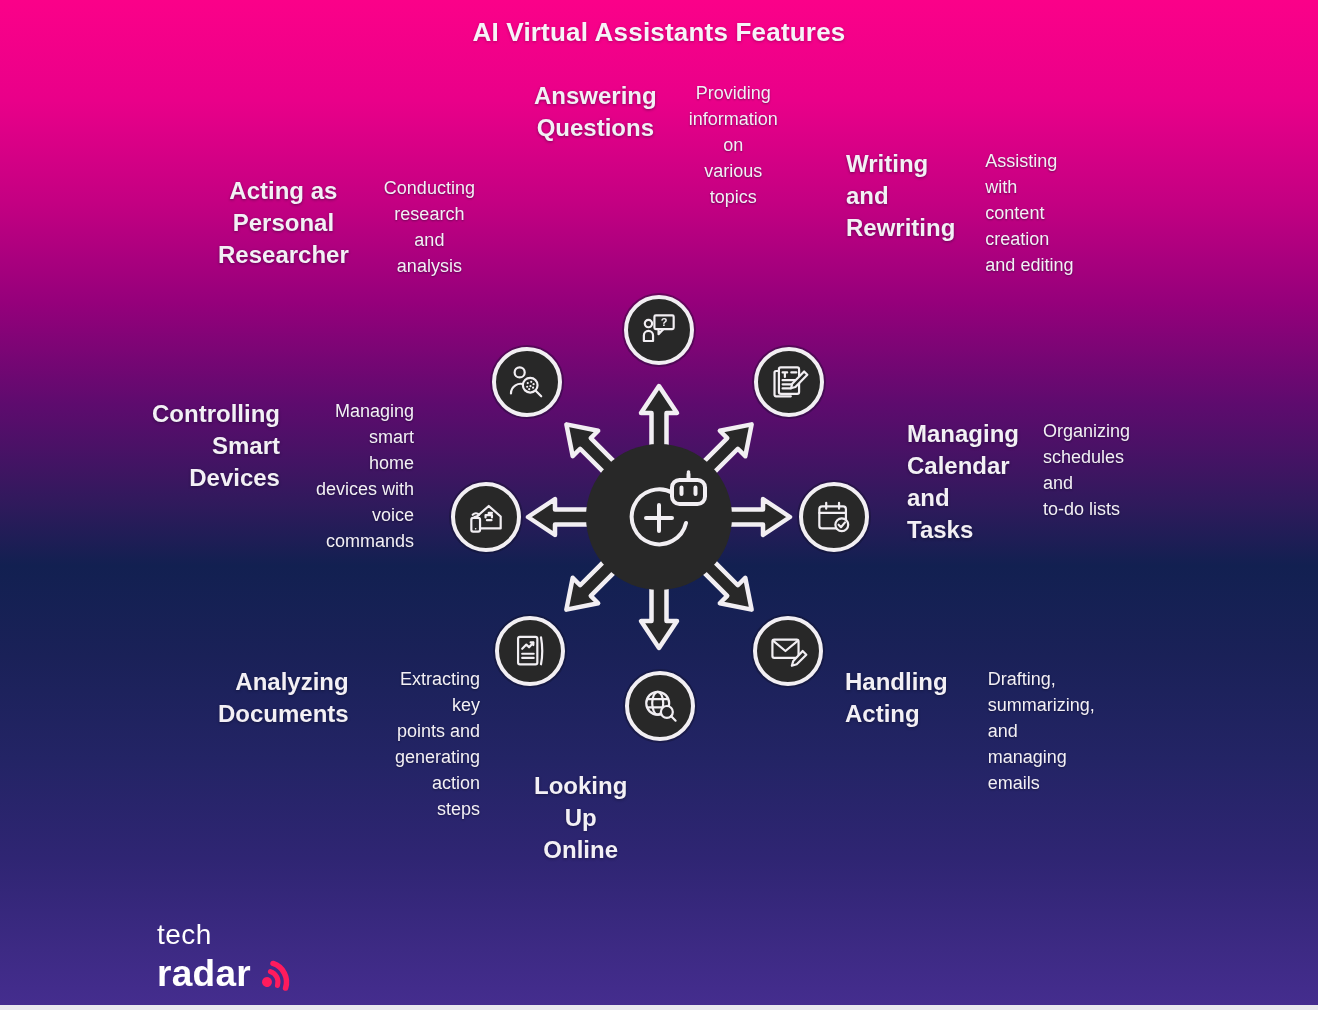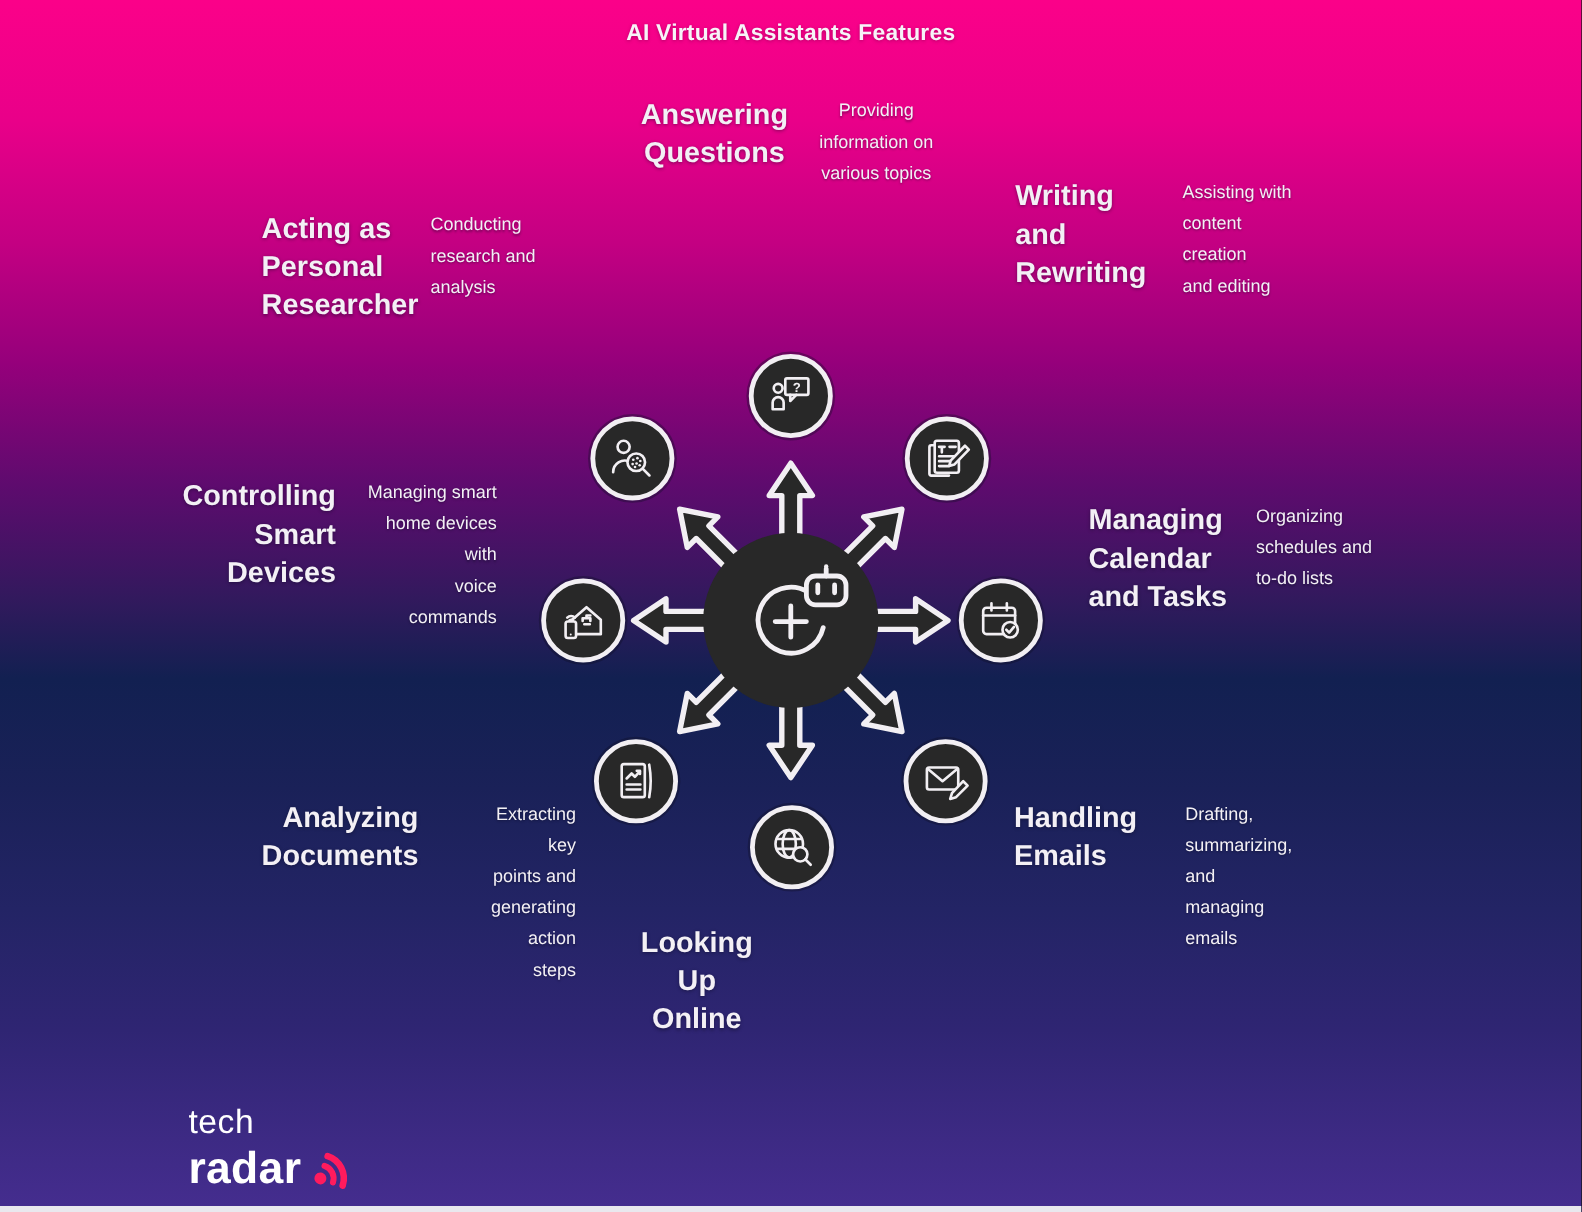--- a/index.html
+++ b/index.html
@@ -6,30 +6,30 @@
   .stage {
     position:relative; width:1318px; height:1010px; overflow:hidden;
     font-family:"Liberation Sans", sans-serif;
     background:linear-gradient(180deg,
       #fb0189 0%, #e90089 10%, #c40082 20%, #95007b 30%,
       #5e0b6e 40%, #2f1a5c 50%, #122051 56%, #1a2158 65%,
       #232465 75%, #2f2573 85%, #3d2a84 94%, #452d8f 100%);
   }
   .page-title {
     position:absolute; top:17px; left:0; right:0; text-align:center;
-    color:#f7f3f8; font-size:19px; font-weight:bold; letter-spacing:.2px;
+    color:#f7f3f8; font-size:26px; font-weight:bold; letter-spacing:.2px;
     text-shadow:0 1px 3px rgba(60,0,40,.35);
   }
   .feature { position:absolute; display:flex; flex-direction:row; color:#f3f0f5; }
   .f-title { margin:0; font-size:24px; font-weight:bold; line-height:32px;
     white-space:pre-line; text-shadow:0 1px 3px rgba(10,10,30,.45); }
-  .f-desc  { margin:0; font-size:15px; font-weight:400; line-height:26px;
+  .f-desc  { margin:0; font-size:18px; font-weight:400; line-height:26px;
     white-space:pre-line; text-shadow:0 1px 2px rgba(10,10,30,.45); }
   .f-answering  { left:534px; top:80px;  width:250px; text-align:center; gap:26px; }
-  .f-researcher { left:218px; top:175px; width:260px; text-align:left;  gap:10px; }
+  .f-researcher { left:218px; top:175px; width:260px; text-align:center;  gap:32px; }
   .f-writing    { left:846px; top:148px; width:240px; text-align:left;   gap:30px; }
   .f-smart      { left:152px; top:398px; width:262px; text-align:right;  gap:24px; }
   .f-calendar   { left:907px; top:418px; width:240px; text-align:left;   gap:24px; }
   .f-documents  { left:218px; top:666px; width:262px; text-align:right;  gap:40px; }
   .f-emails     { left:845px; top:666px; width:250px; text-align:left;   gap:40px; }
   .f-looking    { left:534px; top:770px; width:250px; text-align:center; gap:31px; }
 
   .node {
     position:absolute; width:70px; height:70px; box-sizing:border-box;
     border-radius:50%; background:#282828; border:4px solid #f2eff3;
@@ -106,21 +106,21 @@
   <div class="feature f-documents">
     <h2 class="f-title">Analyzing
 Documents</h2>
     <p class="f-desc">Extracting key
 points and
 generating action
 steps</p>
   </div>
   <div class="feature f-emails">
     <h2 class="f-title">Handling
-Emails</h2>
+Acting</h2>
     <p class="f-desc">Drafting,
 summarizing, and
 managing emails</p>
   </div>
   <div class="feature f-looking">
     <h2 class="f-title">Looking
 Up
 Online</h2>
   </div>
 

